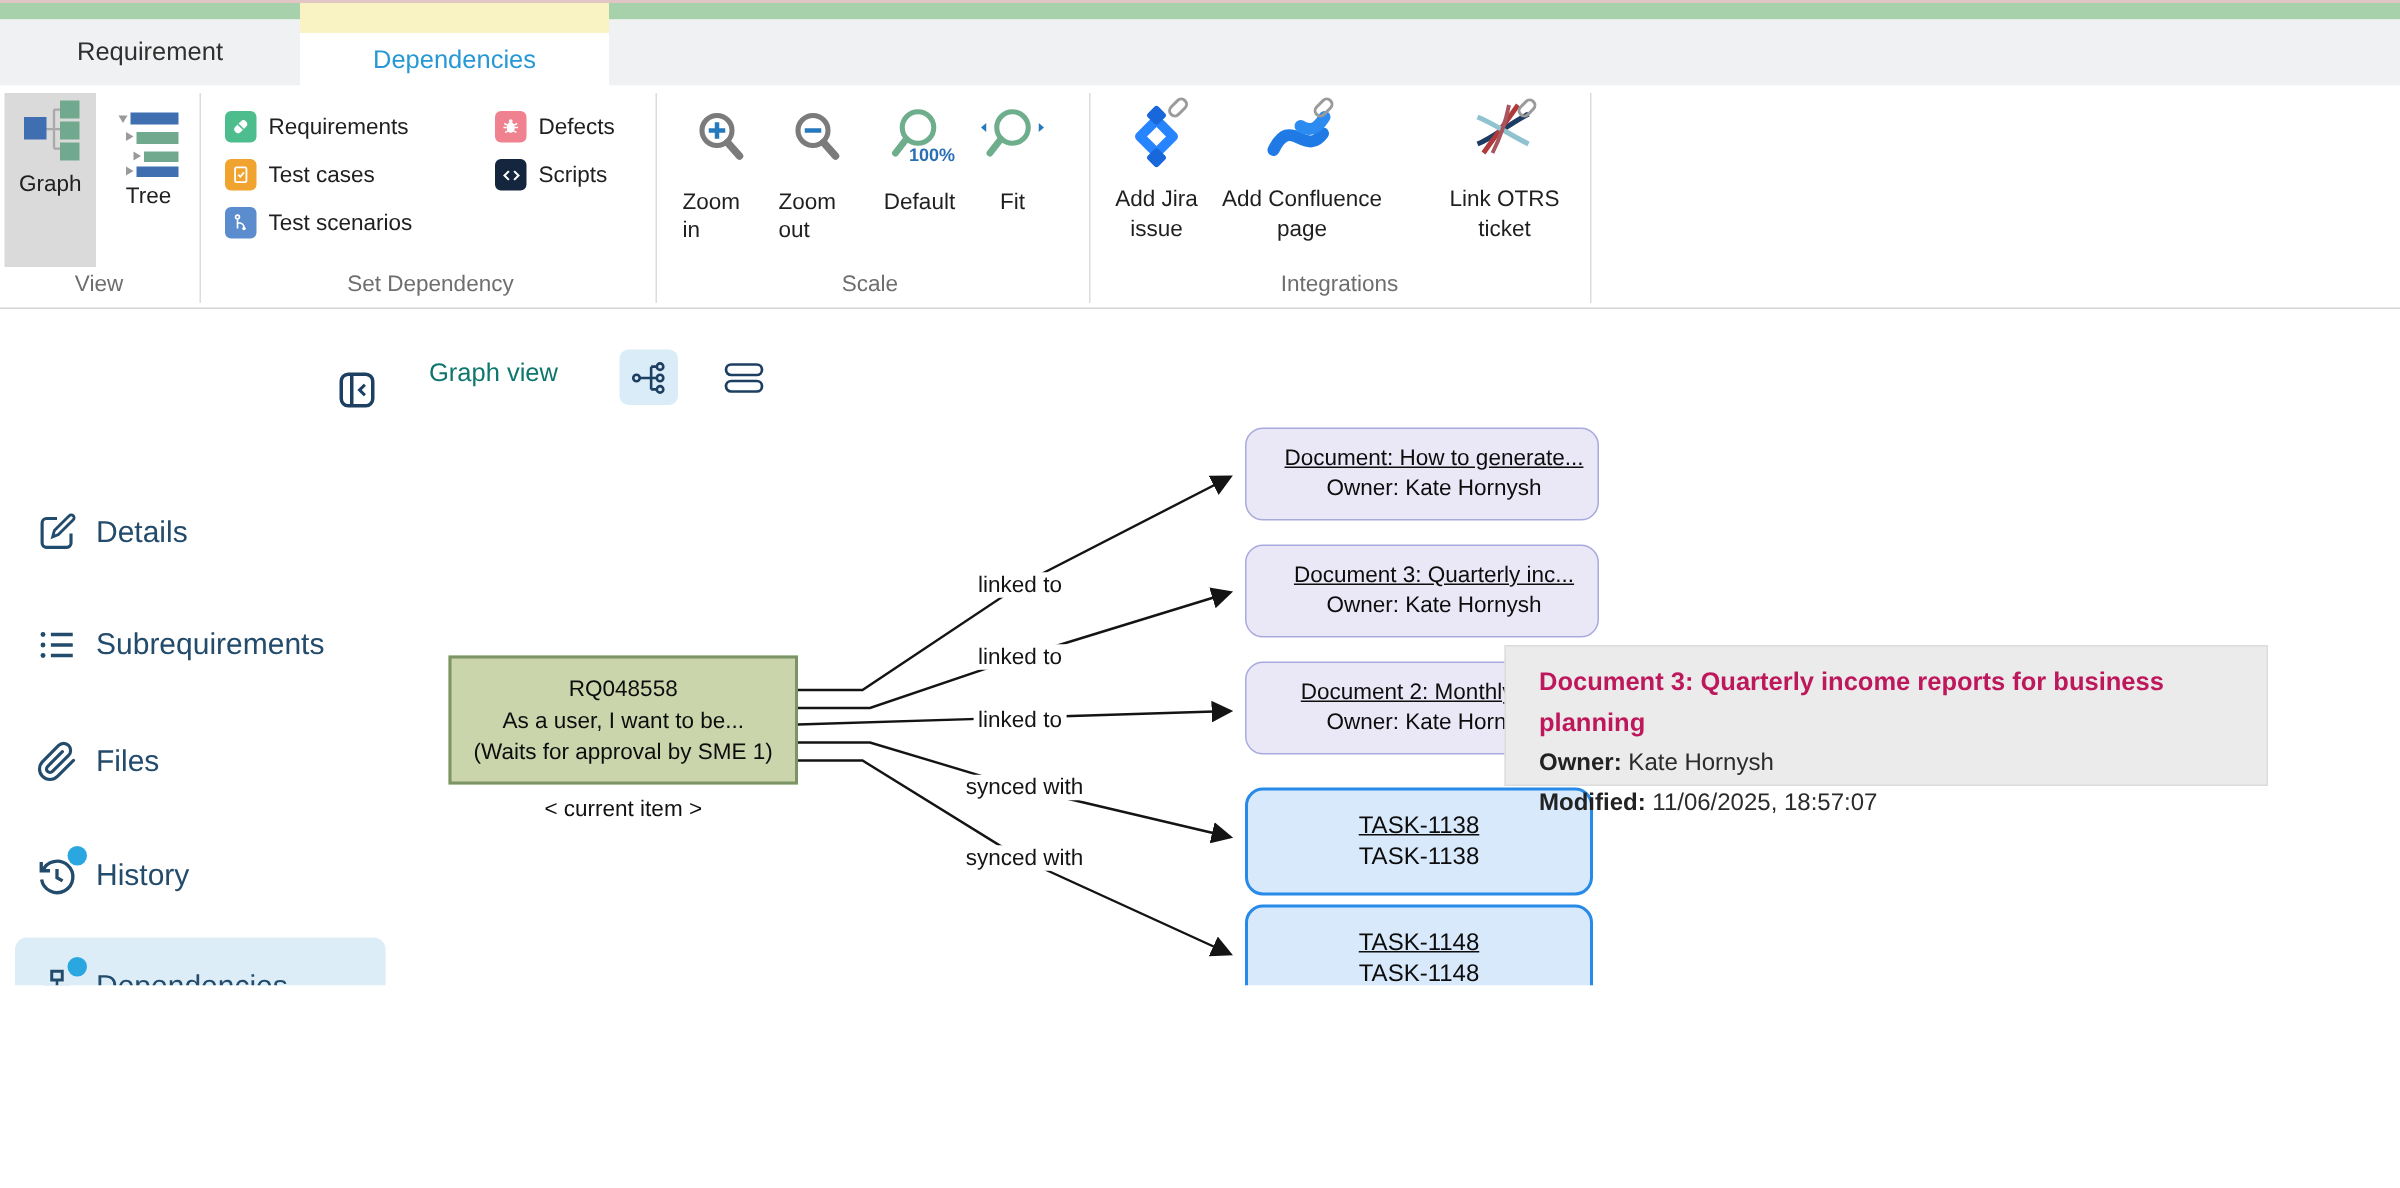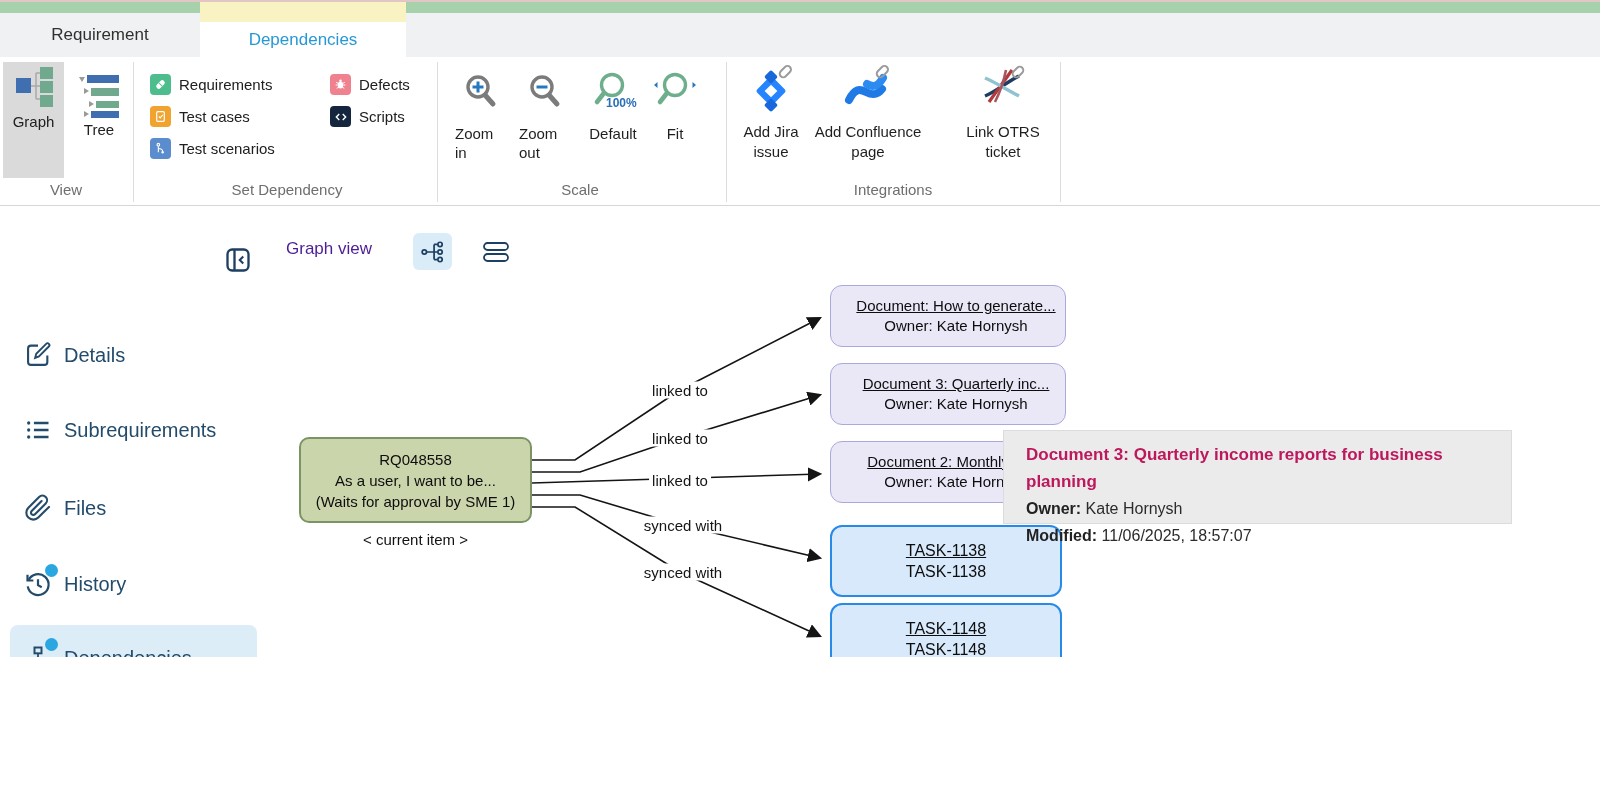--- a/index.html
+++ b/index.html
@@ -20,33 +20,33 @@
   .grp-label{top:181px;font-size:15px;color:#6e6e6e;text-align:center;}
   .big-btn{display:flex;flex-direction:column;align-items:center;font-size:15px;color:#202020;cursor:pointer;}
   .big-btn.sel{background:#dadada;}
   .dep-item{display:flex;align-items:center;gap:8px;font-size:15px;color:#202020;cursor:pointer;}
   .mini{width:21px;height:21px;border-radius:4px;display:flex;align-items:center;justify-content:center;flex:0 0 auto;}
   .scale-item{display:flex;flex-direction:column;align-items:center;cursor:pointer;}
   .scale-item .lbl{font-size:15px;text-align:left;line-height:19px;margin-top:4px;}
   .integ-item{display:flex;flex-direction:column;align-items:center;cursor:pointer;}
   .integ-item .lbl{font-size:15px;text-align:center;line-height:20px;margin-top:6px;}
   
-  .graph-view-title{font-size:17px;color:#4c1d95;}
+  .graph-view-title{font-size:17px;color:#0f766e;}
   .mode-btn{border-radius:6px;display:flex;align-items:center;justify-content:center;cursor:pointer;}
   .mode-btn.sel{background:#d9ecf8;}
   
   .side-item{display:flex;align-items:center;gap:12px;font-size:20px;color:#234b6b;cursor:pointer;}
   .side-item .ic{position:relative;width:28px;height:28px;flex:0 0 auto;}
   .dot{position:absolute;width:13px;height:13px;border-radius:50%;background:#2aa7e0;right:-6px;top:-6px;}
   .side-sel{left:10px;top:625px;width:247px;height:67px;background:#dcedf8;border-radius:8px;}
   
   .gnode{box-sizing:border-box;border-radius:12px;display:flex;flex-direction:column;align-items:center;justify-content:center;
          text-align:center;font-size:15px;color:#0d0d0d;line-height:20px;z-index:3;}
   .gnode .t-link{text-decoration:underline;}
-  .node-current{background:#cbd5ac;border:2px solid #7c9464;border-radius:10px;line-height:21px;}
+  .node-current{background:#cbd5ac;border:2px solid #7c9464;border-radius:0;line-height:21px;}
   .node-doc{background:#eae8f7;border:1.5px solid #a8aade;padding-left:16px;}
   .node-task{background:#d8e9fb;border:2px solid #2789e8;font-size:16px;line-height:21px;}
   .caption{font-size:15px;color:#111;text-align:center;}
   .edge-label{z-index:2;background:#fff;padding:0 3px;font-size:15px;color:#141414;transform:translate(-50%,-50%);white-space:nowrap;}
   .edges{left:0;top:0;z-index:1;pointer-events:none;}
   
   .tooltip{left:1003px;top:430px;width:509px;height:94px;background:#ebebeb;border:1px solid #dcdcdc;box-sizing:border-box;
            z-index:5;padding:10px 0 0 22px;font-size:16px;color:#2b2b2b;line-height:27px;}
   .tooltip .ttl{font-size:17px;font-weight:bold;color:#be185d;}
   .b{font-weight:bold;color:#222;}

